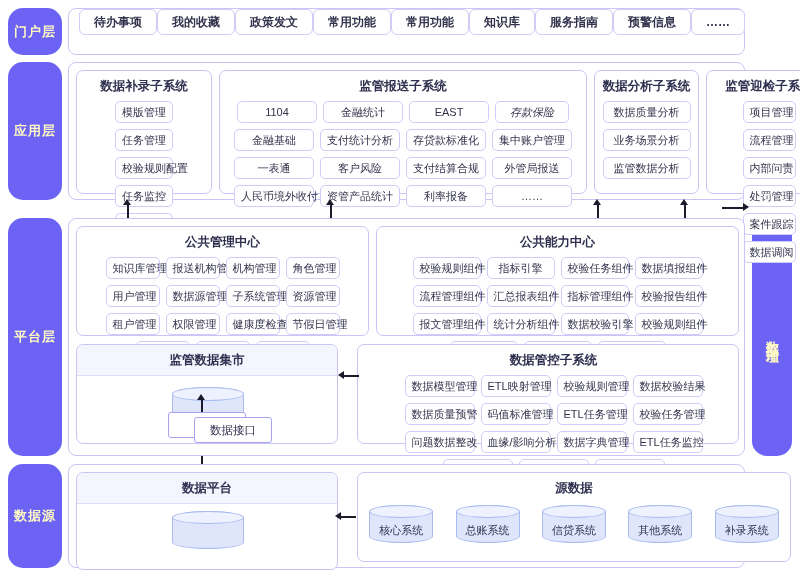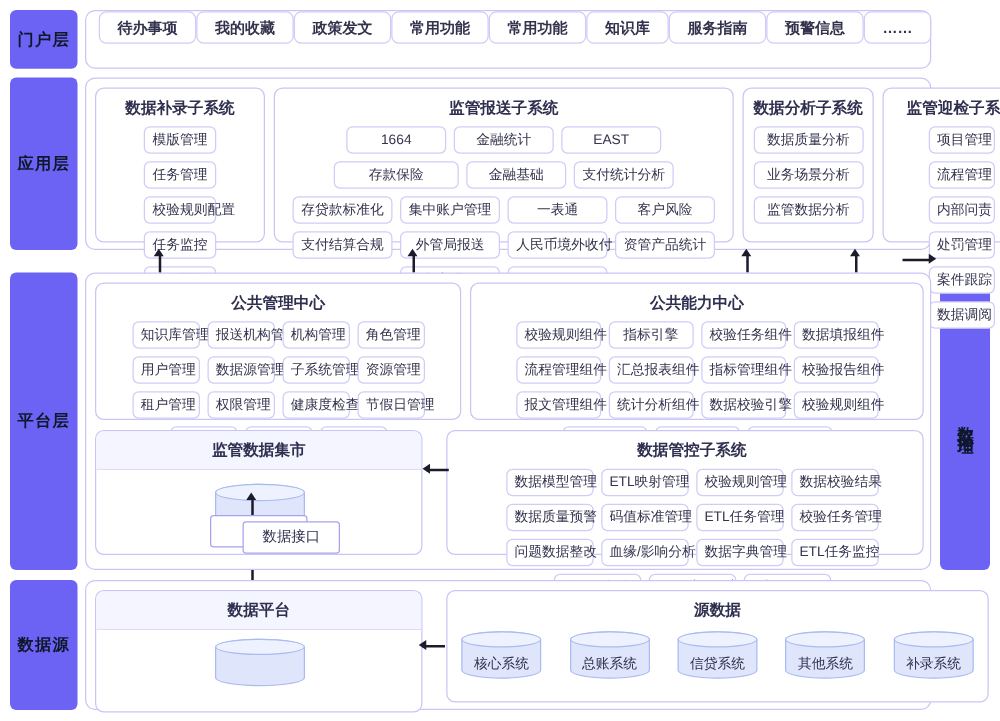--- a/index.html
+++ b/index.html
@@ -13,22 +13,22 @@
     width: 800px;
     height: 577px;
     background: #ffffff;
     overflow: hidden;
   }
 
   
   .layer-tag {
     position: absolute;
     background: #6c63f5;
-    color: #0f172a;
-    border-radius: 5px;
+    color: #fef9c3;
+    border-radius: 15px;
     display: flex;
     align-items: center;
     justify-content: center;
     font-size: 13px;
     letter-spacing: 1px;
     font-weight: bold;
   }
   .band {
     position: absolute;
     border: 1px solid #c9c6f5;
@@ -207,24 +207,24 @@
           <div class="chip" style="width: 58px;">校验规则配置</div>
           <div class="chip" style="width: 58px;">任务监控</div>
           <div class="chip" style="width: 58px;">流程配置</div>
           <div class="chip" style="width: 58px;">数据查询</div>
         </div>
     </div>
 
     <div class="group" style="left:150px; top:7px; width:368px; height:124px;">
       <div class="group-title">监管报送子系统</div>
       <div class="chips">
-          <div class="chip" style="width: 80px;">1664</div>
+          <div class="chip" style="width: 80px;">1104</div>
           <div class="chip" style="width: 80px;">金融统计</div>
           <div class="chip" style="width: 80px;">EAST</div>
-          <div class="chip" style="width: 100px;">存款保险</div>
+          <div class="chip" style="width: 74px; font-style: italic;">存款保险</div>
           <div class="chip" style="width: 80px;">金融基础</div>
           <div class="chip" style="width: 80px;">支付统计分析</div>
           <div class="chip" style="width: 80px;">存贷款标准化</div>
           <div class="chip" style="width: 80px;">集中账户管理</div>
           <div class="chip" style="width: 80px;">一表通</div>
           <div class="chip" style="width: 80px;">客户风险</div>
           <div class="chip" style="width: 80px;">支付结算合规</div>
           <div class="chip" style="width: 80px;">外管局报送</div>
           <div class="chip" style="width: 80px;">人民币境外收付</div>
           <div class="chip" style="width: 80px;">资管产品统计</div>

